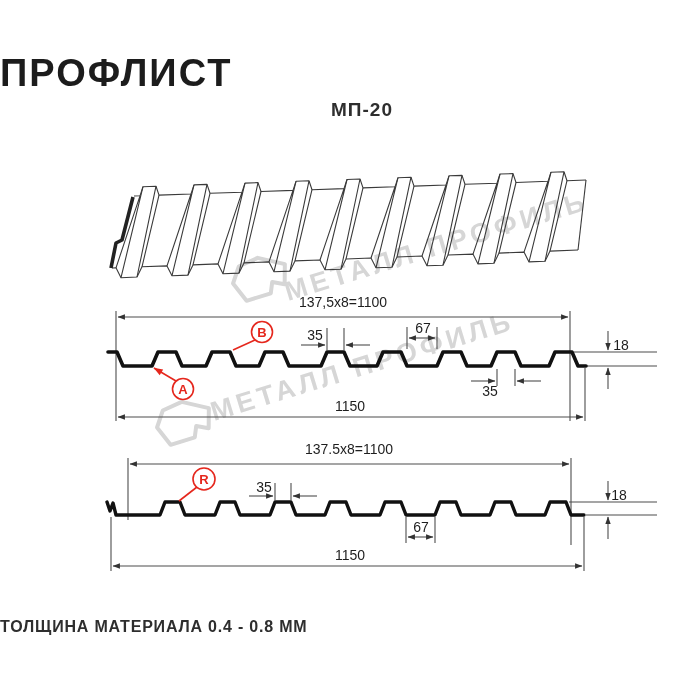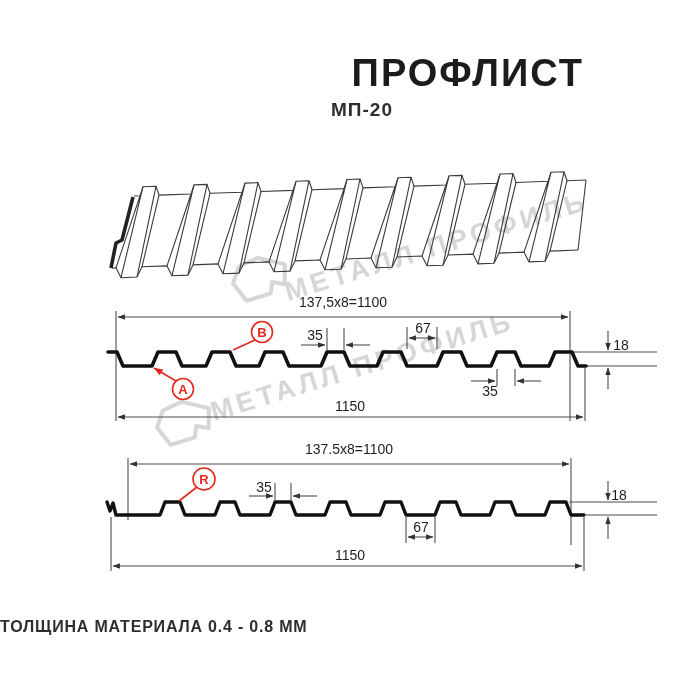--- a/index.html
+++ b/index.html
@@ -1,18 +1,18 @@
 <!DOCTYPE html>
 <html><head>
 <meta charset="utf-8">
 <style>
   html,body{margin:0;padding:0;width:700px;height:700px;background:#ffffff;overflow:hidden;
     font-family:"Liberation Sans", sans-serif;}
   .stage{position:relative;width:700px;height:700px;}
-  .title{position:absolute;left:0;top:52px;width:584px;text-align:right;
+  .title{position:absolute;left:0;top:52px;width:584px;text-align:left;
     font-size:38px;font-weight:800;letter-spacing:2px;color:#1c1c1c;}
   .subtitle{position:absolute;left:0;top:99px;width:700px;text-align:center;
     font-size:19px;font-weight:700;letter-spacing:1px;color:#2e2e2e;padding-left:12px;}
   .note{position:absolute;left:0;top:618px;width:700px;text-align:left;
     font-size:16px;font-weight:600;letter-spacing:0.8px;color:#2e2e2e;}
   svg{position:absolute;left:0;top:0;}
   .thin{stroke:#4d4d4d;stroke-width:1.1;fill:none;}
   .sheetline{stroke:#3a3a3a;stroke-width:1.1;fill:none;stroke-linejoin:round;}
   .profile{stroke:#111111;stroke-width:3.6;fill:none;stroke-linejoin:round;stroke-linecap:round;}
   .dimtext{font-family:"Liberation Sans", sans-serif;font-size:14px;fill:#1e1e1e;text-anchor:middle;}

